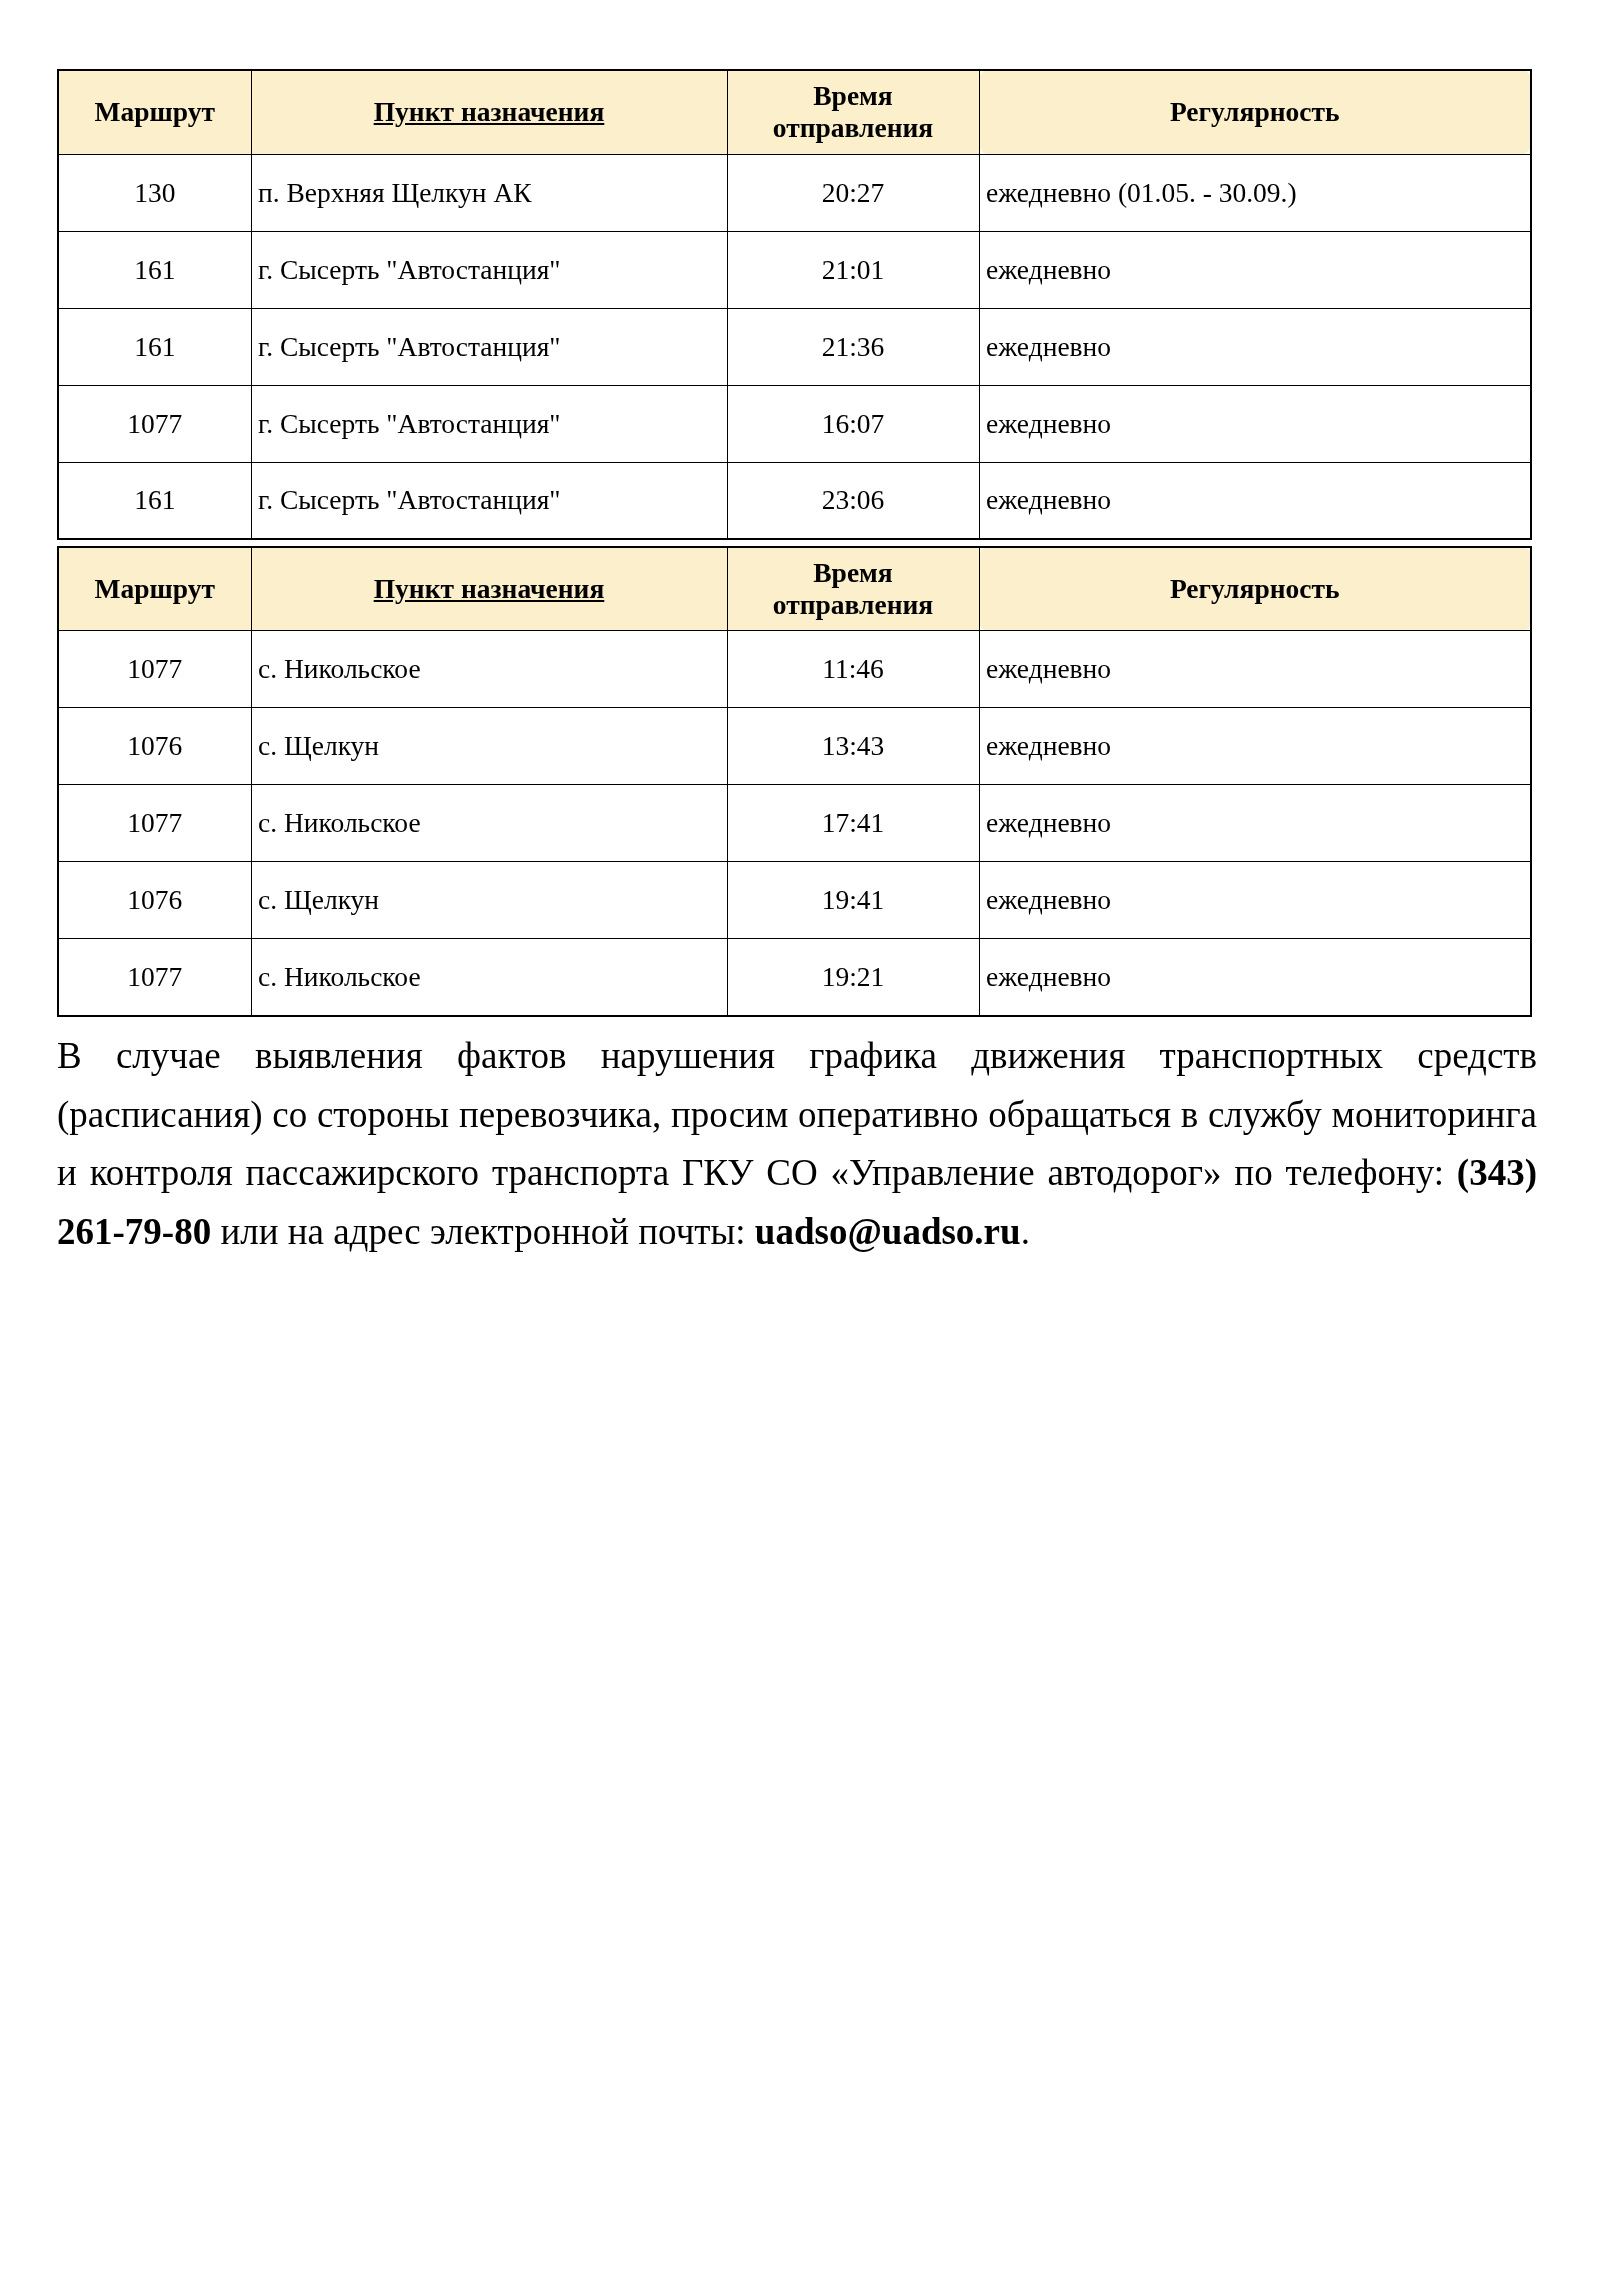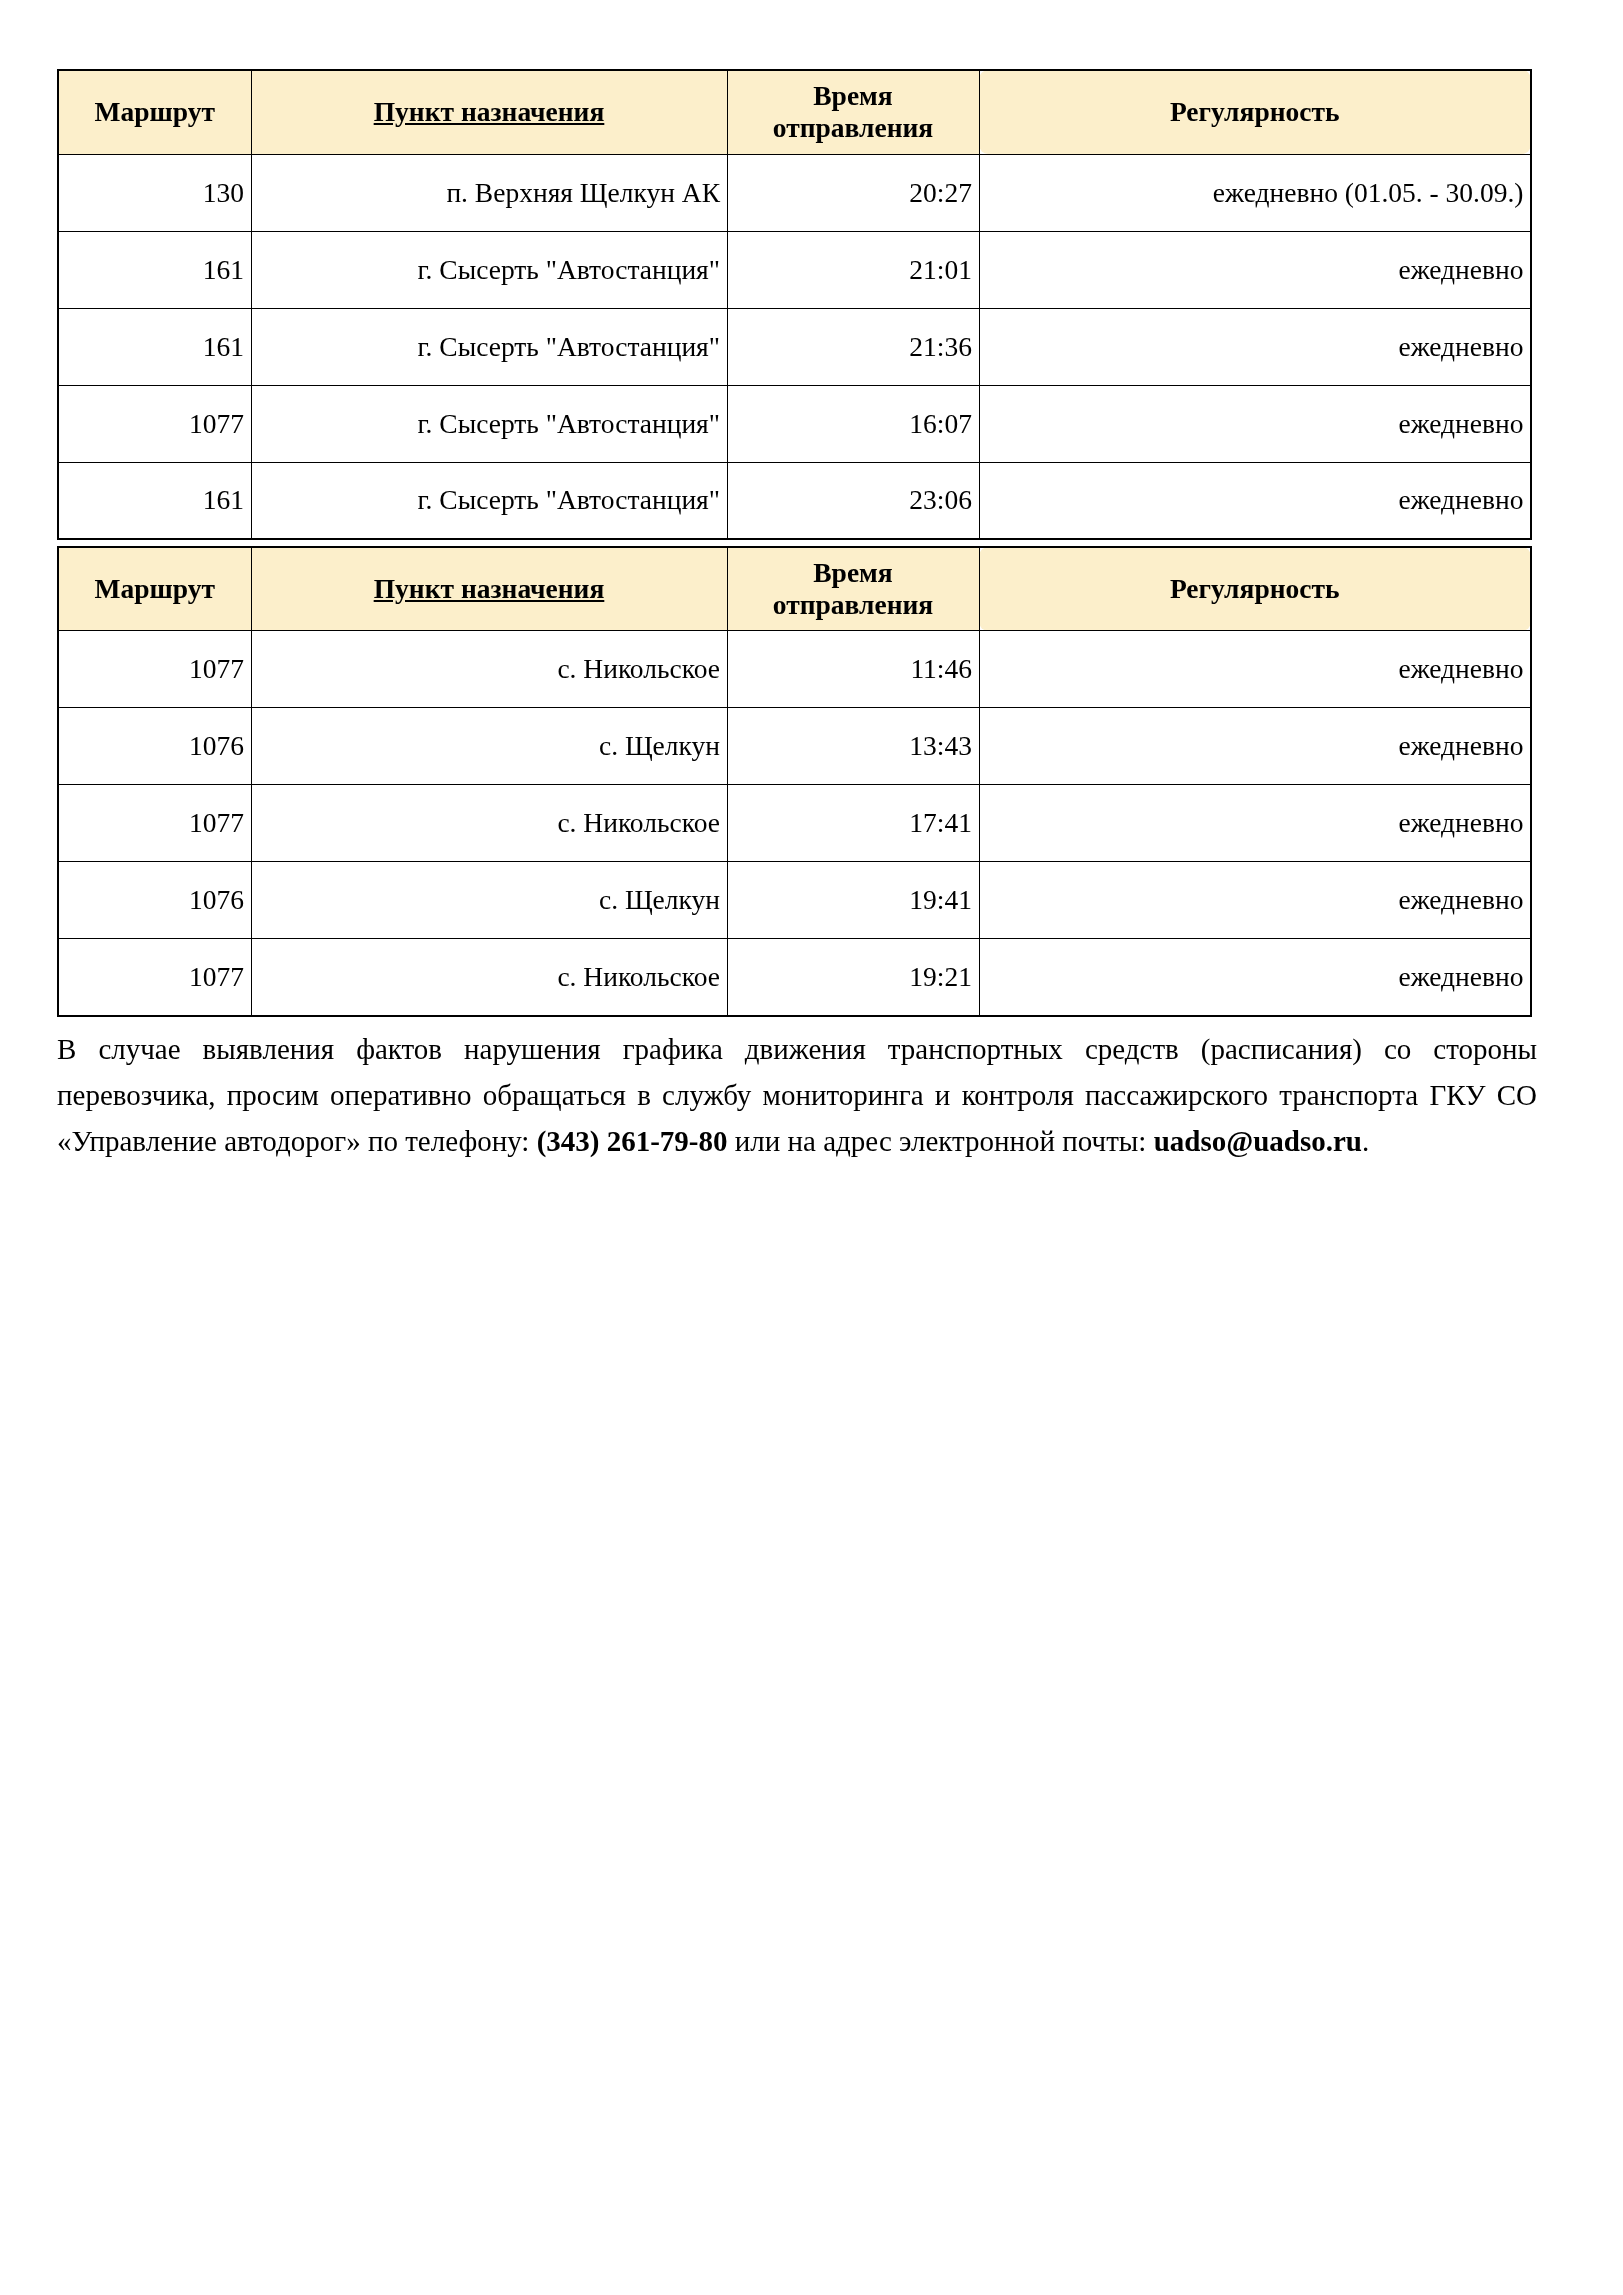--- a/index.html
+++ b/index.html
@@ -44,21 +44,20 @@
   table.sched col.c-time   { width: 252px; }
   table.sched col.c-reg    { width: 552px; }
 
   table.sched th,
   table.sched td {
     border: 1px solid #000000;
     font-size: 27.5px;
     line-height: 1.16;
     vertical-align: middle;
     box-sizing: border-box;
-    text-align: right;
   }
 
   
   table.sched {
     border: 2.3px solid #000000;
   }
 
   table.sched thead th {
     background: #FCEFCB;
     font-weight: bold;
@@ -94,21 +93,21 @@
     line-height: 1.0;
     padding: 14.4px 0 15.7px 0;
     box-sizing: border-box;
   }
   .band-gap-bottom { height: 5.9px; }
 
   
   .footer-note {
     margin-top: 10.5px;
     width: 1480px;
-    font-size: 29px;
+    font-size: 37px;
     line-height: 1.58;
     text-align: justify;
     text-justify: inter-word;
     hyphens: none;
   }
   .footer-note b { font-weight: bold; }
 </style>
 </head>
 <body>
 

